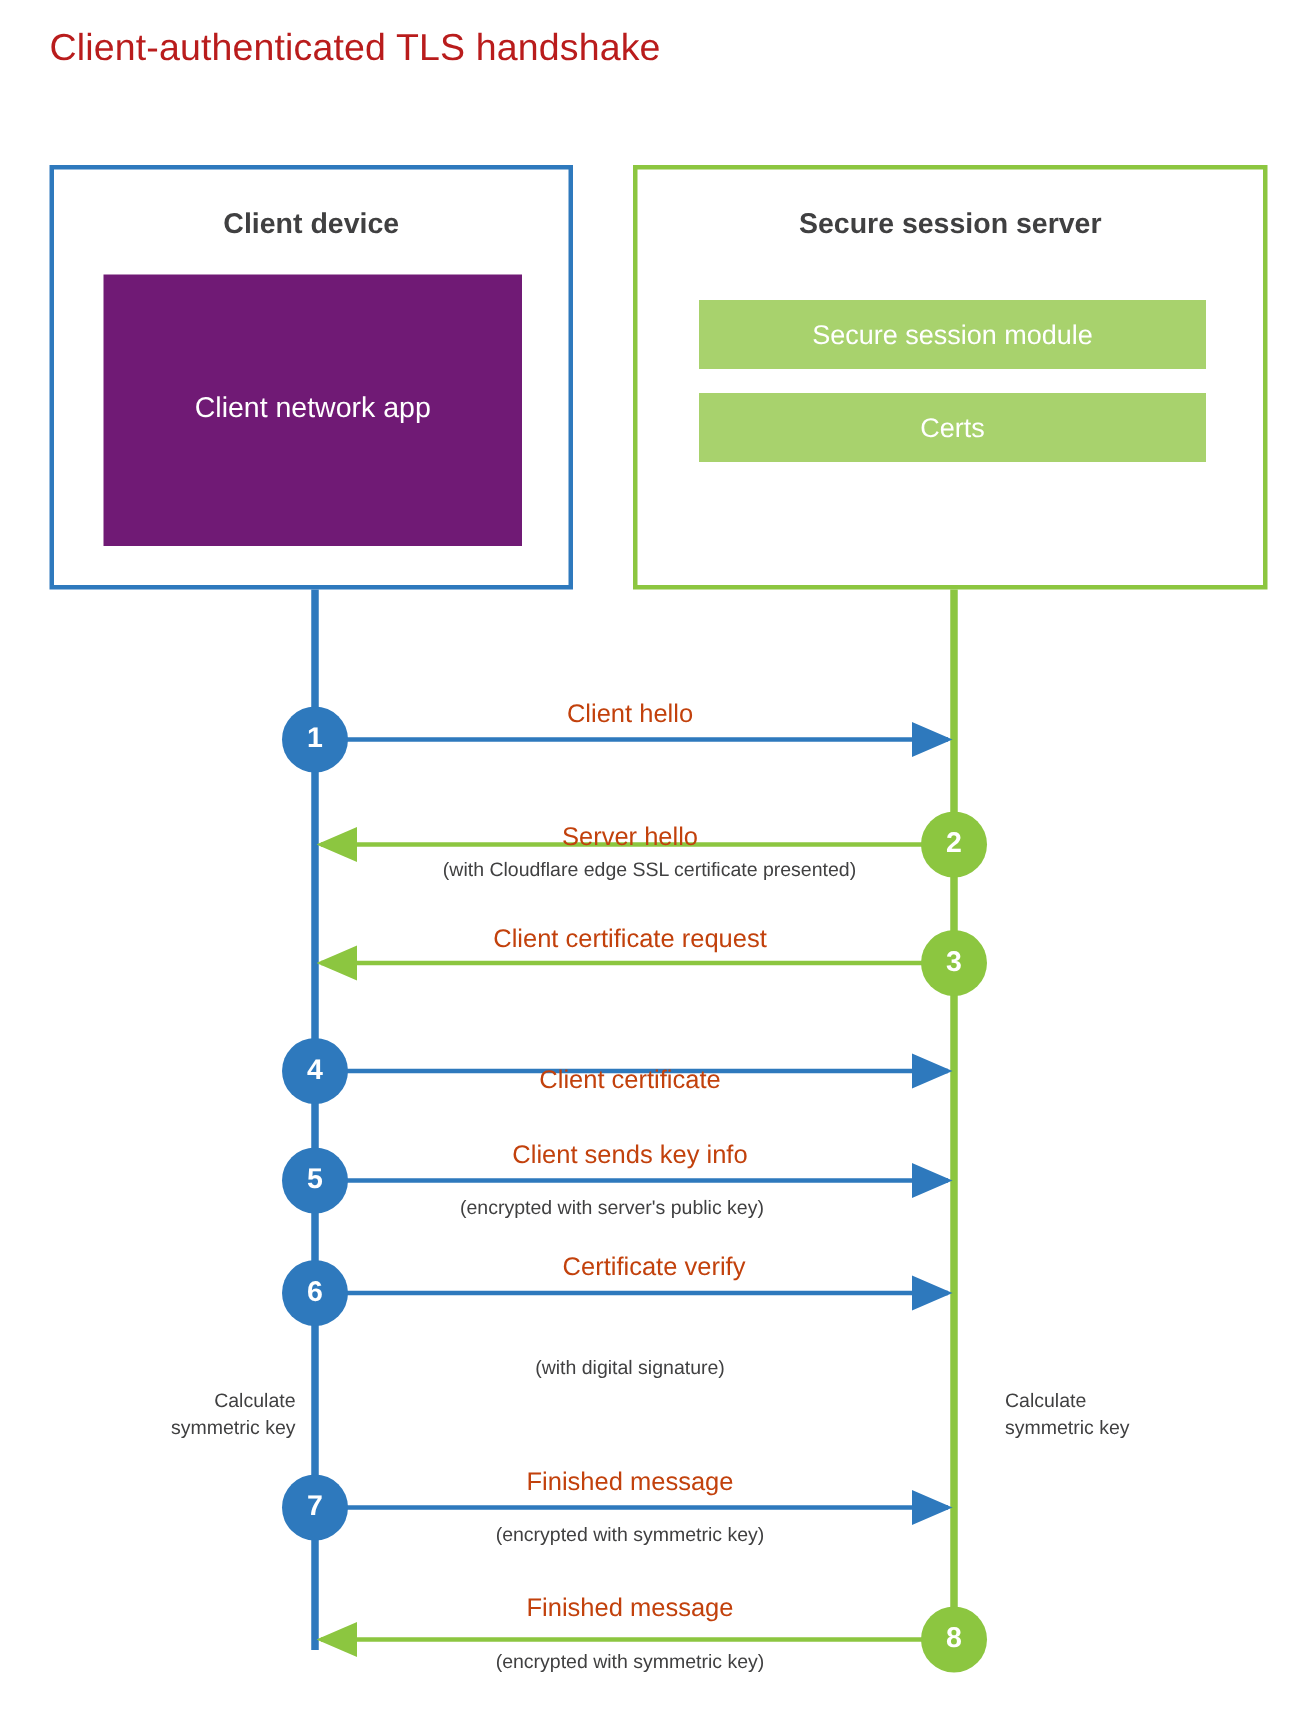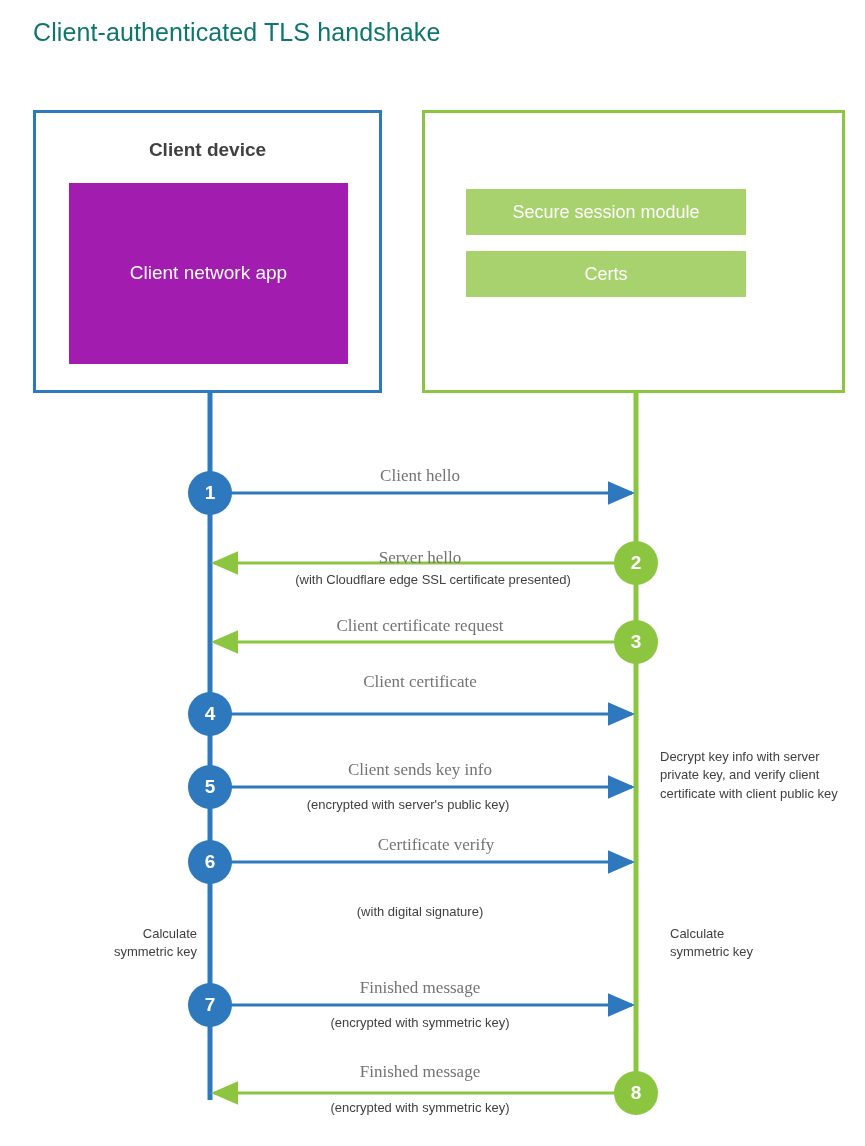--- a/index.html
+++ b/index.html
@@ -23,21 +23,21 @@
     left: 0;
     top: 0;
     width: 865px;
     height: 1146px;
   }
   .page-title {
     position: absolute;
     left: 33px;
     top: 18px;
     font-size: 25px;
-    color: #0f766e;
+    color: #b91c1c;
     font-weight: 400;
     letter-spacing: 0.1px;
     white-space: nowrap;
   }
   .party-box {
     position: absolute;
     background: #ffffff;
     box-sizing: border-box;
   }
   #client-box {
@@ -63,41 +63,42 @@
     font-size: 19px;
     font-weight: bold;
     color: #404041;
   }
   #client-app-block {
     position: absolute;
     left: 33px;
     top: 70px;
     width: 279px;
     height: 181px;
-    background: #a21caf;
+    background: #701a75;
     color: #ffffff;
     font-size: 19px;
     display: flex;
     align-items: center;
     justify-content: center;
     text-align: center;
     line-height: 1.3;
   }
   .server-bar {
     position: absolute;
     left: 41px;
-    width: 280px;
+    width: 338px;
     height: 46px;
     background: #a8d26d;
     color: #ffffff;
     font-size: 18px;
     display: flex;
     align-items: center;
     justify-content: center;
     text-align: center;
+    margin-top: 11px;
   }
   #server-bar-0 { top: 76px; }
   #server-bar-1 { top: 138px; }
   #server-bar-2 { top: 200px; }
 
   .step-num {
     position: absolute;
     width: 44px;
     height: 44px;
     border-radius: 50%;
@@ -109,24 +110,23 @@
     justify-content: center;
     transform: translate(-50%, -50%);
   }
   .step-num.client { background: #2e79bd; }
   .step-num.server { background: #8cc640; }
 
   .msg-label {
     position: absolute;
     text-align: left;
     font-size: 17px;
-    color: #737373;
+    color: #c2410c;
     transform: translate(-50%, -100%);
     white-space: nowrap;
-    font-family: Liberation Serif, serif;
   }
   .msg-sub {
     position: absolute;
     text-align: center;
     font-size: 13px;
     color: #404041;
     transform: translate(-50%, 0);
     white-space: nowrap;
   }
   .side-note {
@@ -161,20 +161,21 @@
 
   <div class="page-title">Client-authenticated TLS handshake</div>
 
   <div class="party-box" id="client-box">
     <div class="party-title">Client device</div>
     <div id="client-app-block">Client network
 app</div>
   </div>
 
   <div class="party-box" id="server-box">
+    <div class="party-title">Secure session server</div>
     <div class="server-bar" id="server-bar-0">Secure session module</div>
     <div class="server-bar" id="server-bar-1">Certs</div>
   </div>
 
   <svg id="diagram-svg" viewBox="0 0 865 1146">
     <defs>
       <marker id="arrow-blue" markerWidth="9" markerHeight="9" refX="8" refY="4.5" orient="auto" markerUnits="strokeWidth">
         <path d="M0,0.6 L9,4.5 L0,8.4 z" fill="#2e79bd"></path>
       </marker>
       <marker id="arrow-green" markerWidth="9" markerHeight="9" refX="8" refY="4.5" orient="auto" markerUnits="strokeWidth">
@@ -209,31 +210,30 @@
   <div class="step-num client" style="left:210px; top:714px;">4</div>
   <div class="step-num client" style="left:210px; top:787px;">5</div>
   <div class="step-num client" style="left:210px; top:862px;">6</div>
   <div class="step-num client" style="left:210px; top:1005px;">7</div>
   <div class="step-num server" style="left:636px; top:1093px;">8</div>
 
   <div class="msg-label" style="left:420px; top:486px;">Client hello</div>
 
   <div class="msg-label" style="left:420px; top:556px;margin-top:12px;">Server hello</div>
   <div class="msg-label" style="left:420px; top:636px;">Client certificate request</div>
-  <div class="msg-label" style="left:420px; top:692px;">Client certificate</div>
+  <div class="msg-label" style="left:420px; top:730px;">Client certificate</div>
   <div class="msg-label" style="left:420px; top:780px;">Client sends key info</div>
   <div class="msg-label" style="left:436px; top:855px;">Certificate verify</div>
   <div class="msg-label" style="left:420px; top:998px;">Finished message</div>
   <div class="msg-label" style="left:420px; top:1082px;">Finished message</div>
 
   <div class="msg-sub" style="left:433px; top:572px;">(with Cloudflare edge SSL certificate presented)</div>
   <div class="msg-sub" style="left:408px; top:797px;">(encrypted with server's public key)</div>
   <div class="msg-sub" style="left:420px; top:872px;margin-top:32px;">(with digital signature)</div>
   <div class="msg-sub" style="left:420px; top:1015px;">(encrypted with symmetric key)</div>
   <div class="msg-sub" style="left:420px; top:1100px;">(encrypted with symmetric key)</div>
 
-  <div class="side-note" id="note-server-decrypt">Decrypt key info with server private key, and verify client certificate with client public key</div>
   <div class="side-note" id="note-client-calc">Calculate
 symmetric key</div>
   <div class="side-note" id="note-server-calc">Calculate
 symmetric key</div>
 
 </div>
 
 </body></html>

